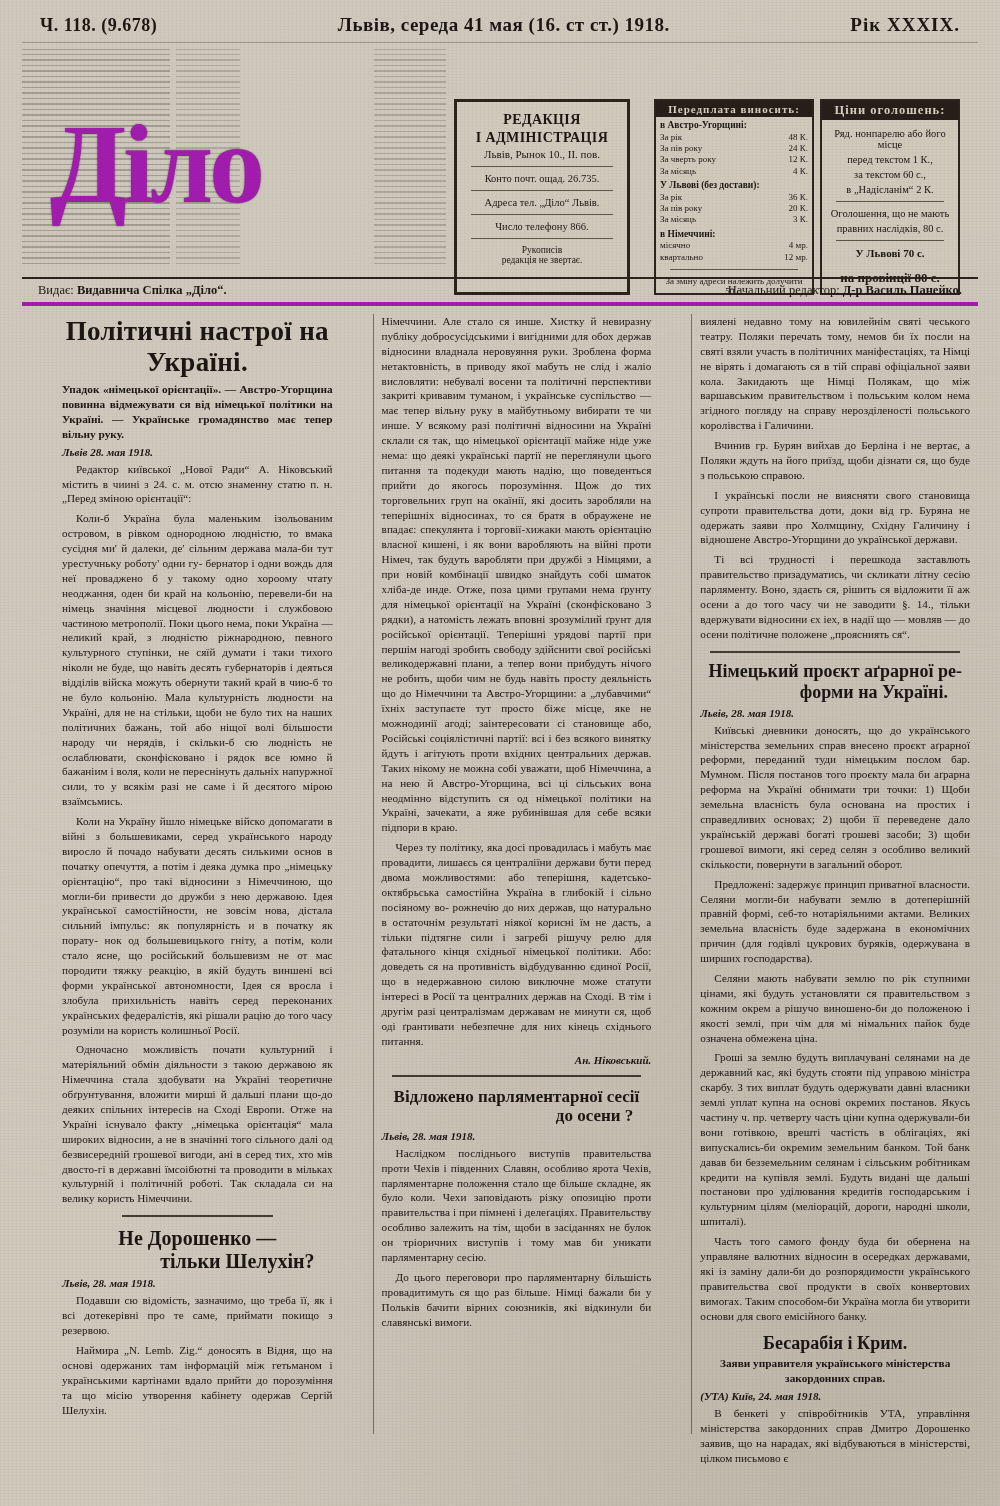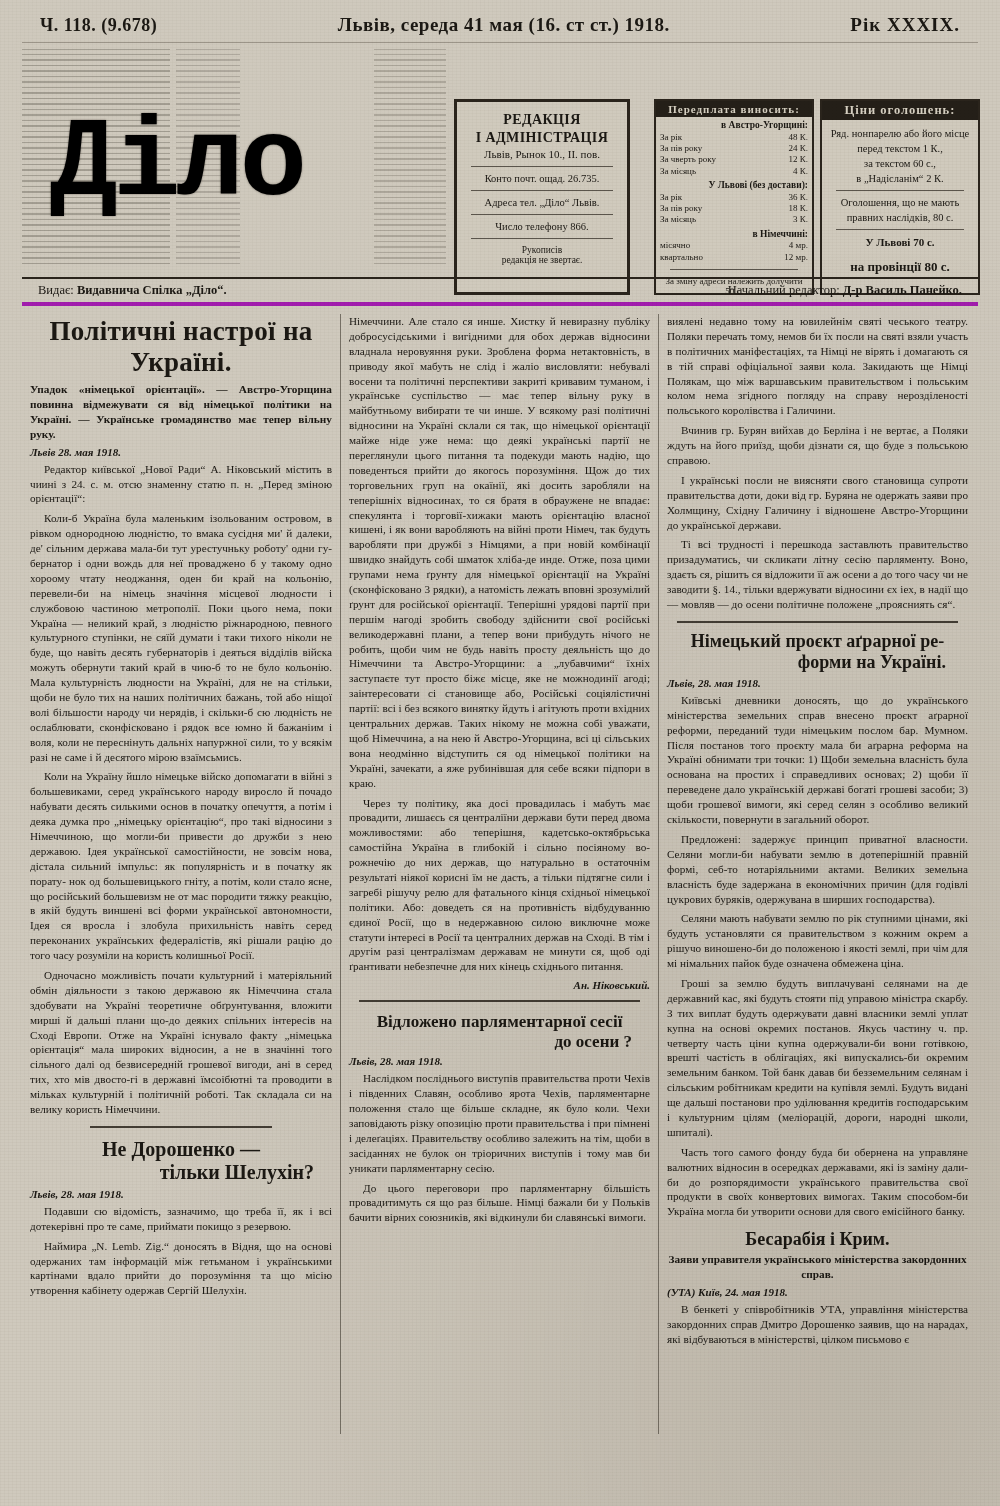--- a/index.html
+++ b/index.html
@@ -49,75 +49,75 @@
     filter:blur(.6px);
   }
   .ghost-col.g1{left:0;width:148px;}
   .ghost-col.g2{left:154px;width:64px;opacity:.22;}
   .ghost-col.g3{left:352px;width:72px;opacity:.24;}
 
   .logo{
     position:absolute;left:28px;top:74px;
     font-size:112px;line-height:.85;font-weight:bold;
     letter-spacing:-4px;
-    font-family:Liberation Mono, monospace;
-    color:#000000;
+    font-family:Liberation Serif, serif;
+    color:#a21caf;
     text-shadow:0 0 2px rgba(30,24,16,.55);
   }
 
   .box{
     position:absolute;top:56px;
     border:2px solid #2a241c;
     background:rgba(209,203,190,.55);
     box-sizing:border-box;
     overflow:hidden;
   }
   .box.redaktsiya{left:432px;width:176px;height:196px;border-width:3px;}
   .box.rubrics{left:632px;width:160px;height:196px;}
-  .box.prices{left:798px;width:160px;height:196px;}
+  .box.prices{left:798px;width:140px;height:196px;}
 
   .box h4{
     margin:10px 0 2px 0;text-align:center;font-size:14px;font-weight:bold;
     letter-spacing:.4px;
   }
   .box .sub{text-align:center;font-size:11px;margin:0;}
   .box .line{
     text-align:center;font-size:10.5px;margin:4px 6px;
     filter:blur(.25px);
   }
   .box .rule{height:1px;background:#2a241c;margin:6px 14px;opacity:.7;}
   .hdrbar{
     background:#241f18;color:#d6d0c2;text-align:center;
     font-size:14px;font-weight:bold;padding:2px 0;letter-spacing:1px;
   }
   .tbl{width:100%;border-collapse:collapse;font-size:9px;}
   .tbl td{padding:0 4px;line-height:1.25;}
   .tbl td.r{text-align:right;white-space:nowrap;}
-  .tbl tr.head td{font-weight:bold;text-align:right;font-size:9.5px;padding-top:3px;}
+  .tbl tr.head td{font-weight:bold;text-align:left;font-size:9.5px;padding-top:3px;}
   .blurtxt{filter:blur(.35px);}
 
   .pricefoot{
     text-align:center;font-size:11px;font-weight:bold;margin-top:4px;
   }
 
   
   .imprint{
     border-top:2px solid #2a241c;border-bottom:4px solid #a21caf;
     margin-top:4px;padding:4px 16px;
     display:flex;justify-content:space-between;font-size:12.5px;
     filter:blur(.2px);
   }
   .imprint b{font-weight:bold;}
 
   
   .cols{
     display:flex;margin-top:8px;height:1120px;
   }
   .col{
-    width:318px;padding:0 8px;box-sizing:border-box;position:relative;
+    width:318px;padding:0 8px;box-sizing:border-box;position:relative;margin-left:32px;
   }
   .col + .col{border-left:1px solid rgba(50,42,32,.55);}
 
   h1.head{
     text-align:center;font-size:27px;font-weight:bold;margin:2px 0 4px 0;
     letter-spacing:.3px;
   }
   h2.head2{
     text-align:center;font-size:20px;font-weight:bold;margin:10px 0 2px 0;
     line-height:1.15;
@@ -204,21 +204,21 @@
             </tr>
         <tr class="head">
               <td colspan="2">У Львові (без достави):</td>
             </tr>
         <tr>
               <td>За рік</td>
               <td class="r">36 К.</td>
             </tr>
         <tr>
               <td>За пів року</td>
-              <td class="r">18 К.</td>
+              <td class="r">20 К.</td>
             </tr>
         <tr>
               <td>За місяць</td>
               <td class="r">3 К.</td>
             </tr>
         <tr class="head">
               <td colspan="2">в Німеччині:</td>
             </tr>
         <tr>
               <td>місячно</td>

